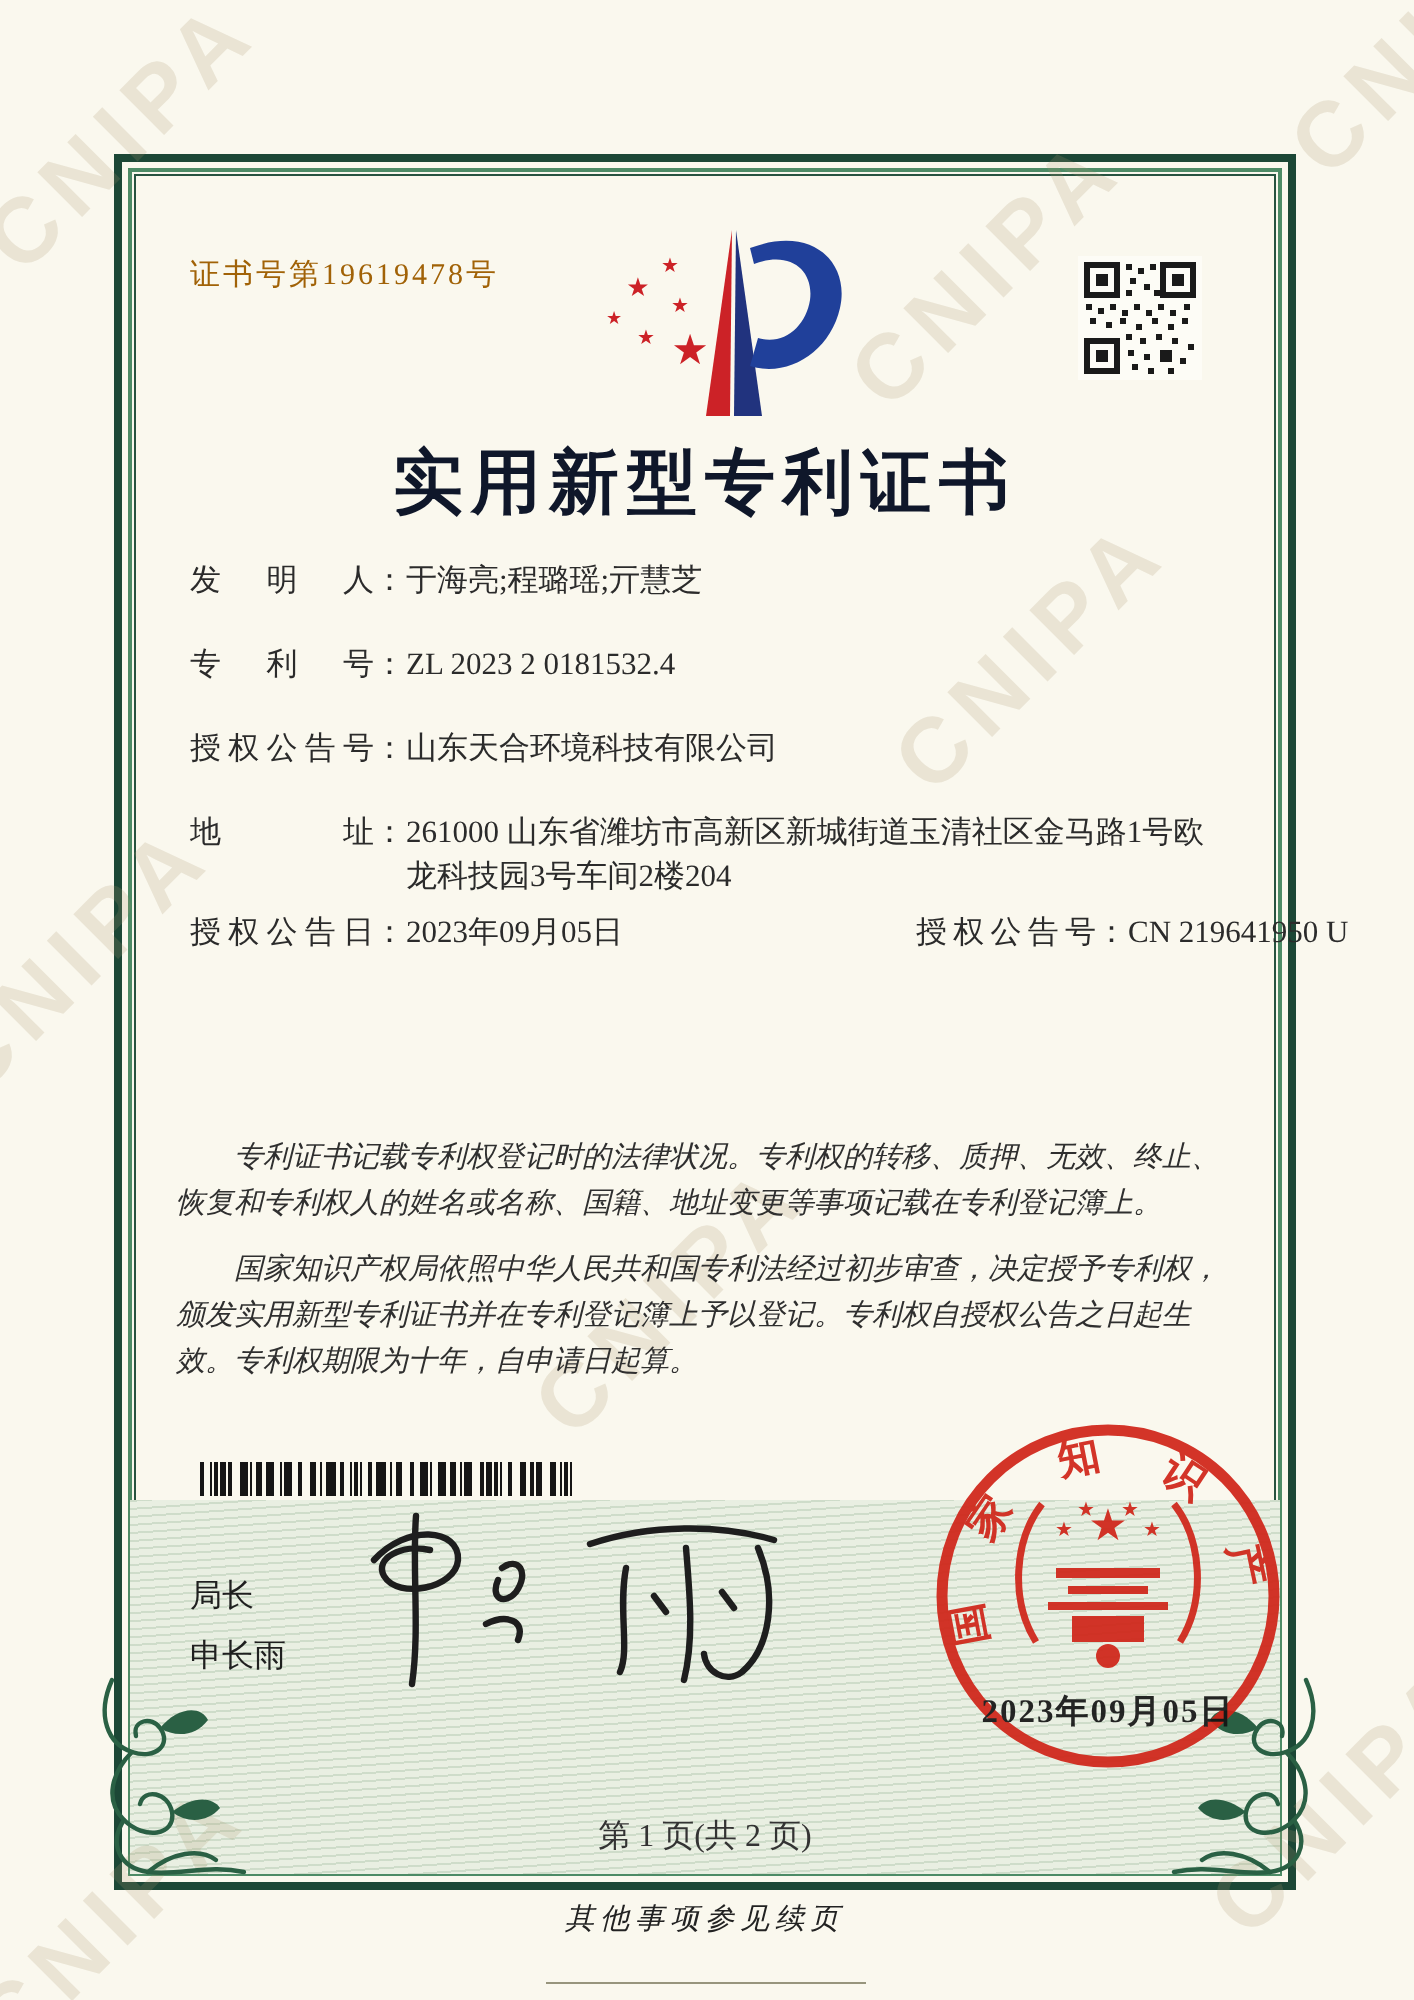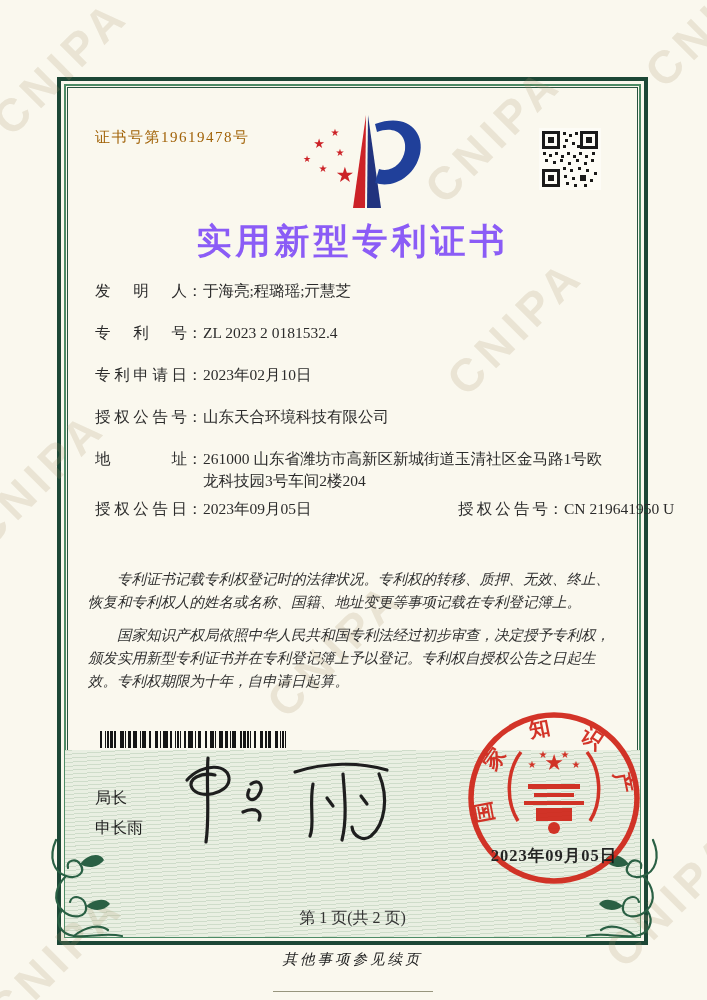--- a/index.html
+++ b/index.html
@@ -26,21 +26,21 @@
     background-color:#e9efe2;
     background-image:repeating-linear-gradient(176deg,
       rgba(150,180,150,0.32) 0px, rgba(150,180,150,0.32) 1px,
       rgba(0,0,0,0) 1px, rgba(0,0,0,0) 4px);
   }
   .cert-no { position:absolute; left:95px; top:128px; z-index:3;
     font-size:15px; letter-spacing:1.5px; color:#a16207; }
   .logo { position:absolute; left:295px; top:110px; z-index:3; }
   .qr   { position:absolute; left:539px; top:128px; z-index:3; }
   .title { position:absolute; left:57px; top:218px; width:591px; z-index:3;
-    text-align:center; font-size:35px; font-weight:bold; letter-spacing:4px; color:#8b5cf6; }
+    text-align:center; font-size:35px; font-weight:bold; letter-spacing:4px; color:#0f172a; }
   .fields { position:absolute; left:95px; top:280px; width:545px; z-index:3;
     font-size:15.5px; line-height:22px; color:#2b2b2b; }
   .frow { margin-bottom:20px; position:relative; }
   .flabel { display:inline-block; width:92px; text-align:justify; text-align-last:justify; vertical-align:top; }
   .fcolon { display:inline-block; width:16px; vertical-align:top; }
   .fvalue { display:inline-block; vertical-align:top; }
   .frow.address { margin-bottom:6px; }
   .frow.address .fvalue { width:412px; }
   .pair2 { position:absolute; left:363px; top:0; white-space:nowrap; }
   .pair2 .flabel { width:90px; }
@@ -157,23 +157,20 @@
   <div class="title">实用新型专利证书</div>
 
   <div class="fields">
     <div class="frow">
       <span class="flabel">发明人</span><span class="fcolon">：</span><span class="fvalue">于海亮;程璐瑶;亓慧芝</span>
     </div>
     <div class="frow">
       <span class="flabel">专利号</span><span class="fcolon">：</span><span class="fvalue">ZL 2023 2 0181532.4</span>
     </div>
     <div class="frow">
-      <span class="flabel">专利申请日</span><span class="fcolon">：</span><span class="fvalue">2023年02月10日</span>
-    </div>
-    <div class="frow">
       <span class="flabel">授权公告号</span><span class="fcolon">：</span><span class="fvalue">山东天合环境科技有限公司</span>
     </div>
     <div class="frow address">
       <span class="flabel">地址</span><span class="fcolon">：</span><span class="fvalue">261000 山东省潍坊市高新区新城街道玉清社区金马路1号欧龙科技园3号车间2楼204</span>
     </div>
     <div class="frow">
       <span class="flabel">授权公告日</span><span class="fcolon">：</span><span class="fvalue">2023年09月05日</span>
       <span class="pair2">
         <span class="flabel">授权公告号</span><span class="fcolon">：</span><span class="fvalue">CN 219641950 U</span>
       </span>

